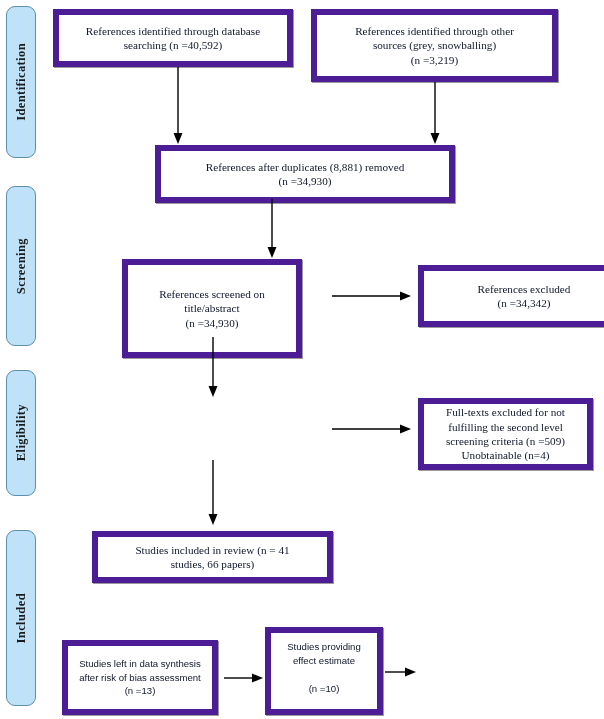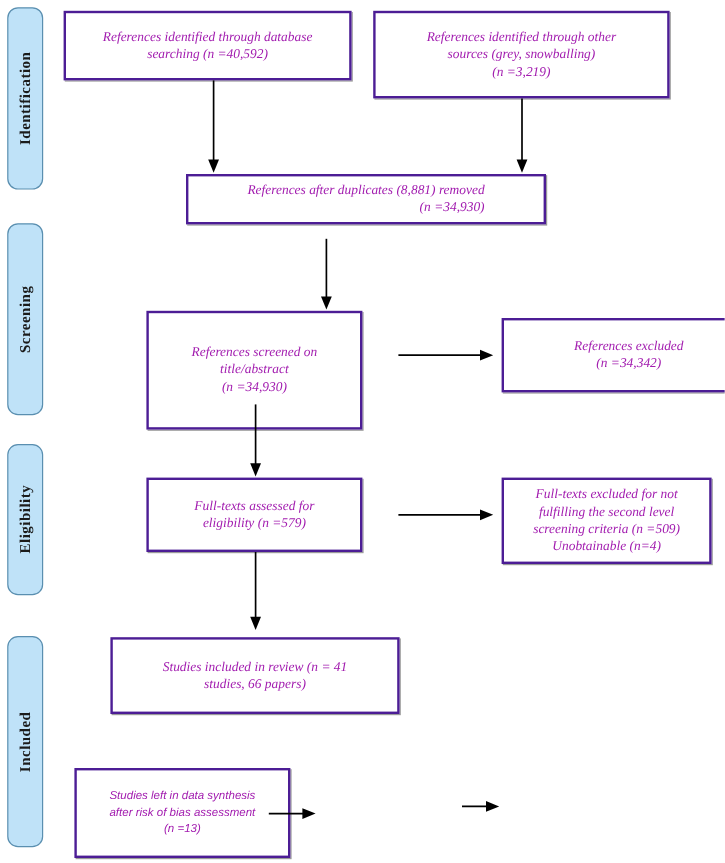--- a/index.html
+++ b/index.html
@@ -38,29 +38,28 @@
     letter-spacing: 0.4px;
     white-space: nowrap;
     font-family: "Liberation Serif", "DejaVu Serif", serif;
   }
 
   
   .flow-box {
     position: absolute;
     box-sizing: border-box;
     background: #ffffff;
-    border: 2px solid #4c1d95;
+    border: 6px solid #4c1d95;
     box-shadow: 1px 1px 0 0 #9a9a9a;
     display: flex;
     align-items: center;
     justify-content: center;
     text-align: center;
     padding: 4px 6px;
-    color: #a21caf;
-    font-style: italic;
+    color: #0f172a;
   }
   .flow-box .box-text {
     font-size: 11.2px;
     line-height: 1.28;
     white-space: pre-line;
     font-family: "Liberation Serif", "DejaVu Serif", serif;
   }
   .flow-box.sans .box-text {
     font-family: "Liberation Sans", "DejaVu Sans", sans-serif;
     font-size: 9.6px;
@@ -102,59 +101,61 @@
     <span class="box-text">References identified through database
 searching (n =40,592)</span>
   </div>
 
   <div class="flow-box" style="left:311px; top:9px; width:247px; height:73px;">
     <span class="box-text">References identified through other
 sources (grey, snowballing)
 (n =3,219)</span>
   </div>
 
-  <div class="flow-box" style="left:155px; top:145px; width:300px; height:42px;text-align:right;">
+  <div class="flow-box" style="left:155px; top:145px; width:300px; height:58px;">
     <span class="box-text">References after duplicates (8,881) removed
 (n =34,930)</span>
   </div>
 
   <div class="flow-box" style="left:122px; top:259px; width:180px; height:99px;">
     <span class="box-text">References screened on
 title/abstract
 (n =34,930)</span>
   </div>
 
   <div class="flow-box" style="left:418px; top:265px; width:212px; height:62px;align-items:center;">
     <span class="box-text">References excluded
 (n =34,342)</span>
   </div>
 
-  <div class="flow-box" style="left:122px; top:398px; width:180px; height:62px;">
-    <span class="box-text">Full-texts assessed for
-eligibility (n =579)</span>
-  </div>
 
   <div class="flow-box" style="left:418px; top:398px; width:175px; height:72px;">
     <span class="box-text">Full-texts excluded for not
 fulfilling the second level
 screening criteria (n =509)
 Unobtainable (n=4)</span>
   </div>
 
-  <div class="flow-box" style="left:92px; top:531px; width:241px; height:64px;">
+  <div class="flow-box" style="left:92px; top:531px; width:241px; height:52px;">
     <span class="box-text">Studies included in review (n = 41
 studies, 66 papers)</span>
   </div>
 
-  <div class="flow-box sans" style="left:62px; top:640px; width:180px; height:75px;">
+  <div class="flow-box sans" style="left:62px; top:640px; width:156px; height:75px;">
     <span class="box-text">Studies left in data synthesis
 after risk of bias assessment
 (n =13)</span>
   </div>
 
+  <div class="flow-box sans align-top" style="left:265px; top:627px; width:118px; height:88px;">
+    <span class="box-text">Studies providing
+effect estimate
+
+(n =10)</span>
+  </div>
 
 
   <div class="arrow" style="left:172px; top:67px;">
     <svg width="12" height="78">
       <line x1="6" y1="0" x2="6" y2="68" stroke="#000" stroke-width="1.4"></line>
       <polygon points="6,77 1.5,66 10.5,66" fill="#000"></polygon>
     </svg>
   </div>
 
   <div class="arrow" style="left:429px; top:82px;">

